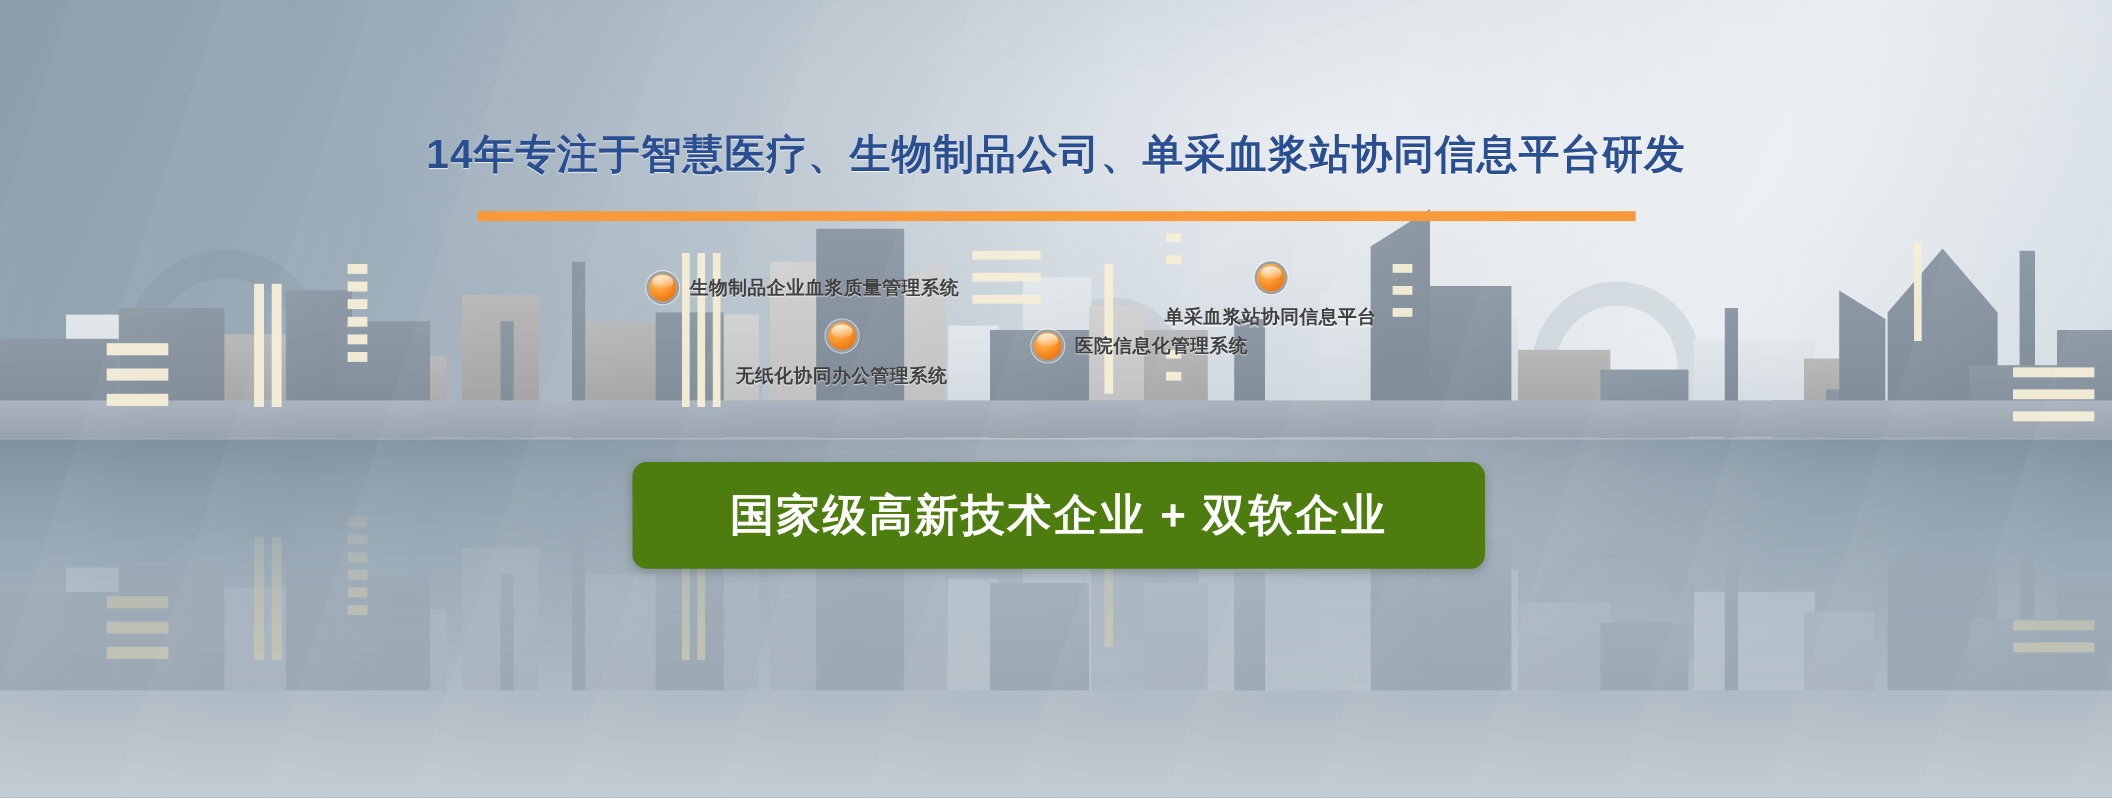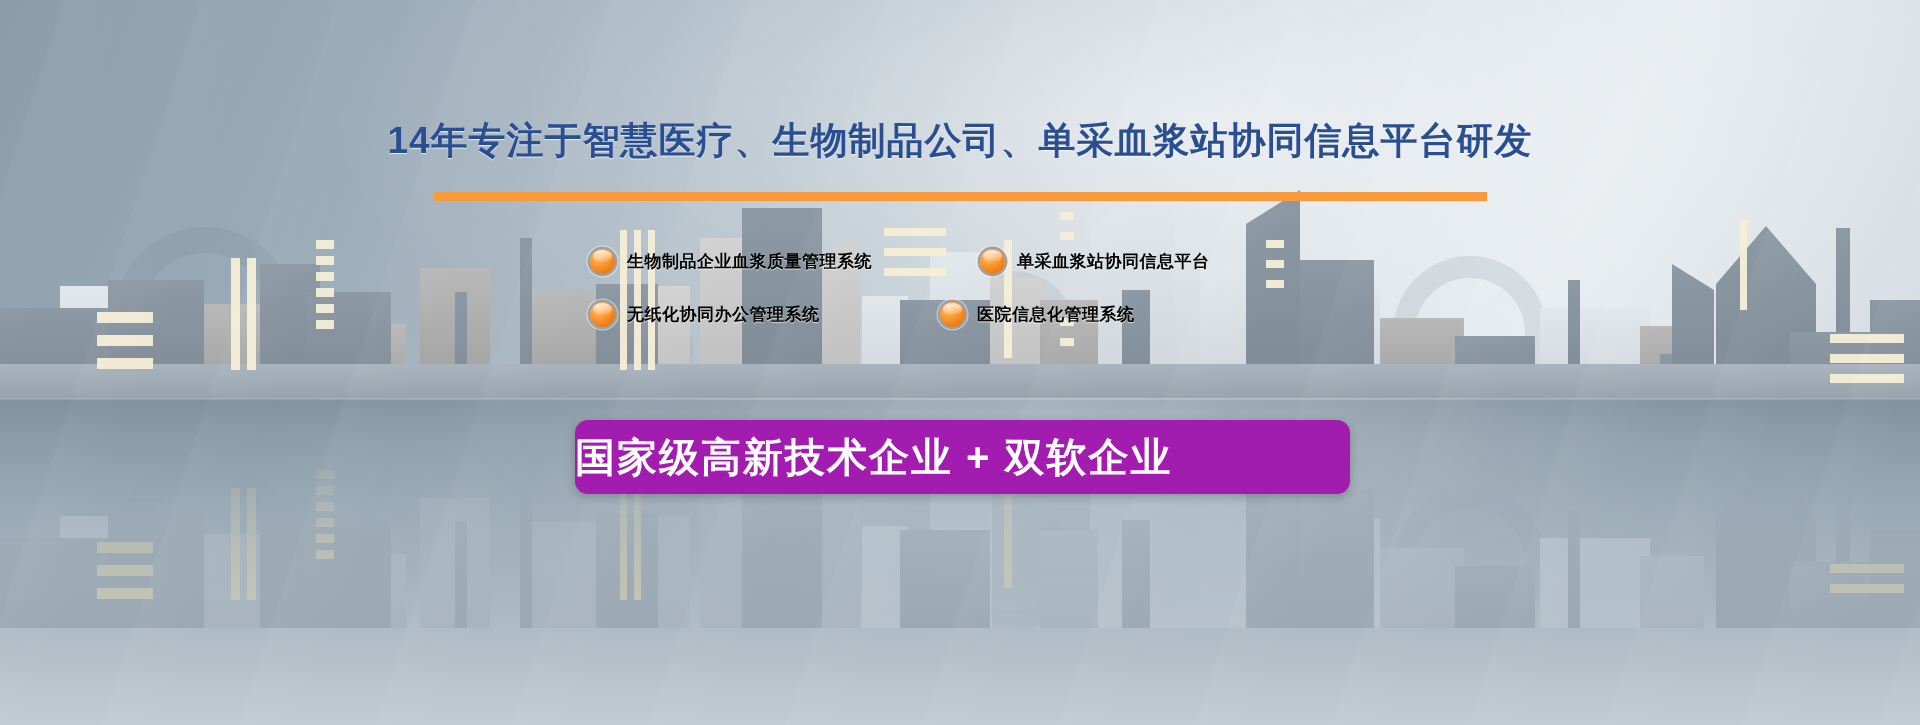--- a/index.html
+++ b/index.html
@@ -94,21 +94,21 @@
     align-items:flex-start;
     height:53px;
   }
   .feat {
     display:flex;
     align-items:center;
     gap:12px;
     height:42px;
   }
   .feat.col1 { width:390px; }
-  .feat.col2 { width:350px; }
+  .feat.col2 { width:350px;flex-direction:column; }
 
   .bullet {
     flex:0 0 auto;
     width:25px; height:25px;
     border-radius:50%;
     background:
       radial-gradient(circle at 36% 28%, #ffc277 0%, #fb9b33 38%, #ef7d15 70%, #d96a0a 100%);
     box-shadow:
       0 0 0 2.5px #9aa0a4,
       0 0 0 3.5px rgba(255,255,255,0.55),
@@ -121,35 +121,36 @@
     position:absolute;
     left:12%; top:6%;
     width:76%; height:48%;
     border-radius:50% 50% 46% 46%;
     background:linear-gradient(180deg, rgba(255,255,255,0.80), rgba(255,255,255,0.06));
   }
 
   .feat-label {
     font-size:17px;
     font-weight:bold;
-    color:#000000;
+    color:#404040;
     letter-spacing:0.5px;
     text-shadow:0 1px 1px rgba(255,255,255,0.70);
     white-space:nowrap;
   }
 
   .badge {
     position:absolute;
     left:575px; top:408px;
-    width:775px; height:74px;
+    width:775px; height:97px;
     border-radius:13px;
-    background:#a21caf;
+    background:#4d7c0f;
     box-shadow:0 3px 10px rgba(0,0,0,0.22);
     display:flex;
     align-items:center;
+    justify-content:center;
   }
   .badge-text {
     font-size:40px;
     font-weight:bold;
     color:#ffffff;
     letter-spacing:2px;
     white-space:nowrap;
   }
 </style>
 </head>

